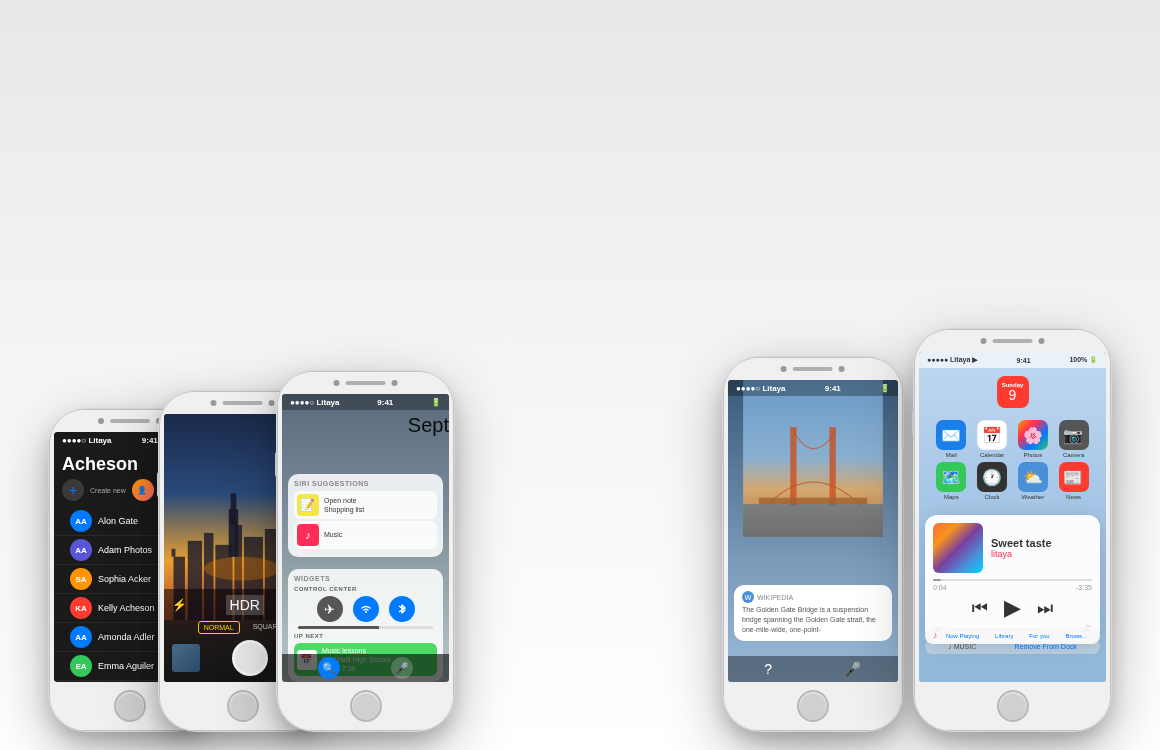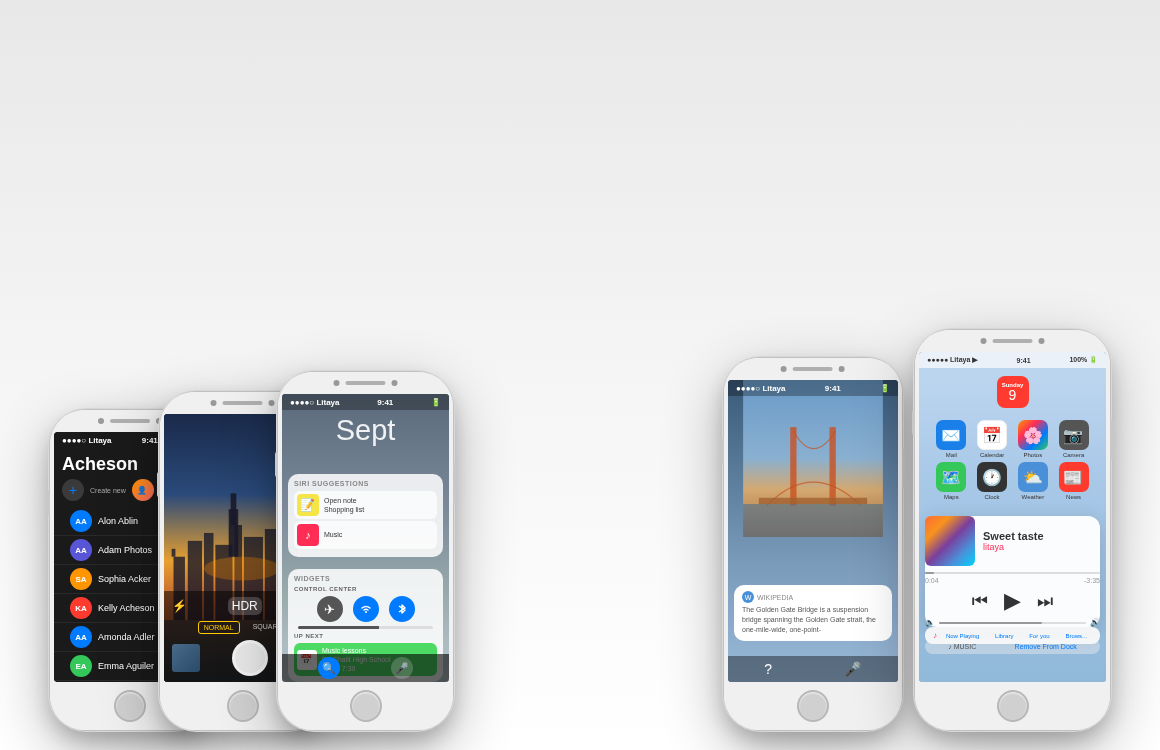--- a/index.html
+++ b/index.html
@@ -287,24 +287,24 @@
     .camera-icons-row {
       display: flex;
       justify-content: space-between;
       align-items: center;
       margin-bottom: 6px;
     }
 
     .flash-icon { color: #ffcc00; font-size: 12px; }
     .hdr-label {
       color: #fff;
-      font-size: 12px;
+      font-size: 14px;
       background: rgba(255,255,255,0.2);
       padding: 2px 4px;
-      border-radius: 6px;
+      border-radius: 1px;
     }
 
     .target-icon { color: #ffcc00; font-size: 12px; }
 
     .camera-modes {
       display: flex;
       justify-content: center;
       gap: 8px;
       margin-bottom: 6px;
     }
@@ -375,24 +375,25 @@
 
     .date-display {
       position: absolute;
       top: 20px;
       left: 0; right: 0;
       text-align: center;
       z-index: 5;
     }
 
     .date-text {
-      font-size: 29px;
+      font-size: 20px;
       font-weight: 100;
-      color: #ffffff;
+      color: #000000;
       opacity: 0.9;
+      text-align: right;
     }
 
     .siri-suggestions-panel {
       position: absolute;
       top: 80px;
       left: 6px; right: 6px;
       background: rgba(255,255,255,0.85);
       border-radius: 10px;
       padding: 6px;
       z-index: 5;
@@ -727,24 +728,25 @@
       font-size: 6px;
       color: #fff;
       text-align: center;
       text-shadow: 0 1px 2px rgba(0,0,0,0.5);
     }
 
     .app-name.dark { color: #333; text-shadow: none; }
 
     .music-player-overlay {
       position: absolute;
-      bottom: 55px;
+      bottom: 40px;
       left: 6px; right: 6px;
       background: rgba(255,255,255,0.95);
       border-radius: 12px;
+      padding: 8px;
       z-index: 10;
       box-shadow: 0 4px 20px rgba(0,0,0,0.15);
     }
 
     .music-top-row {
       display: flex;
       gap: 8px;
       margin-bottom: 6px;
     }
 
@@ -898,21 +900,21 @@
             <div class="contacts-title">Acheson</div>
             <div class="contacts-add-row">
               <div class="add-circle">+</div>
               <span class="create-new-label">Create new</span>
               <div class="contact-avatar-img">👤</div>
               <span class="lior-label">Lior Azu</span>
             </div>
           </div>
           <div class="contact-row">
             <div class="contact-avatar" style="background:#007aff">AA</div>
-            <span class="contact-name">Alon Ablin</span>
+            <span class="contact-name">Alon Gate</span>
           </div>
           <div class="contact-row">
             <div class="contact-avatar" style="background:#5856d6">AA</div>
             <span class="contact-name">Adam Photos</span>
           </div>
           <div class="contact-row">
             <div class="contact-avatar" style="background:#ff9500">SA</div>
             <span class="contact-name">Sophia Acker</span>
           </div>
           <div class="contact-row">

